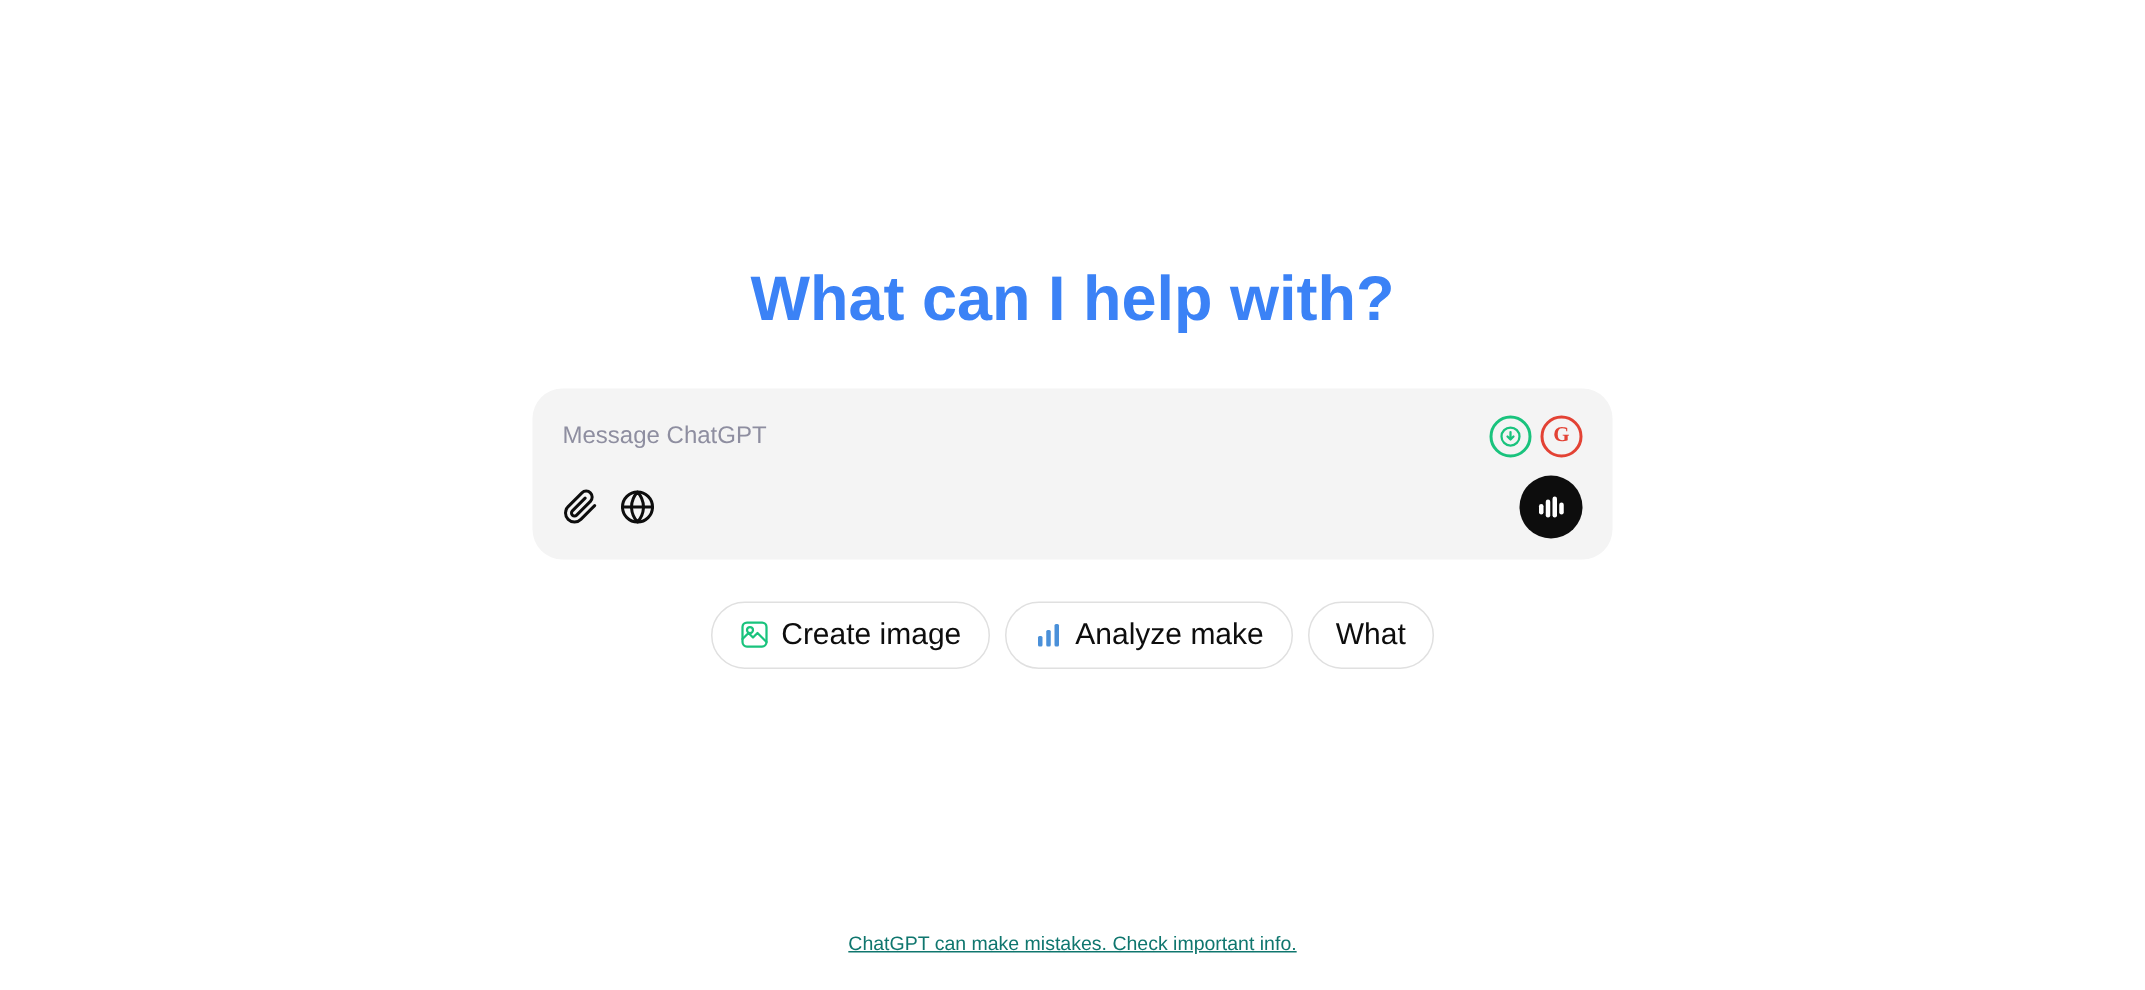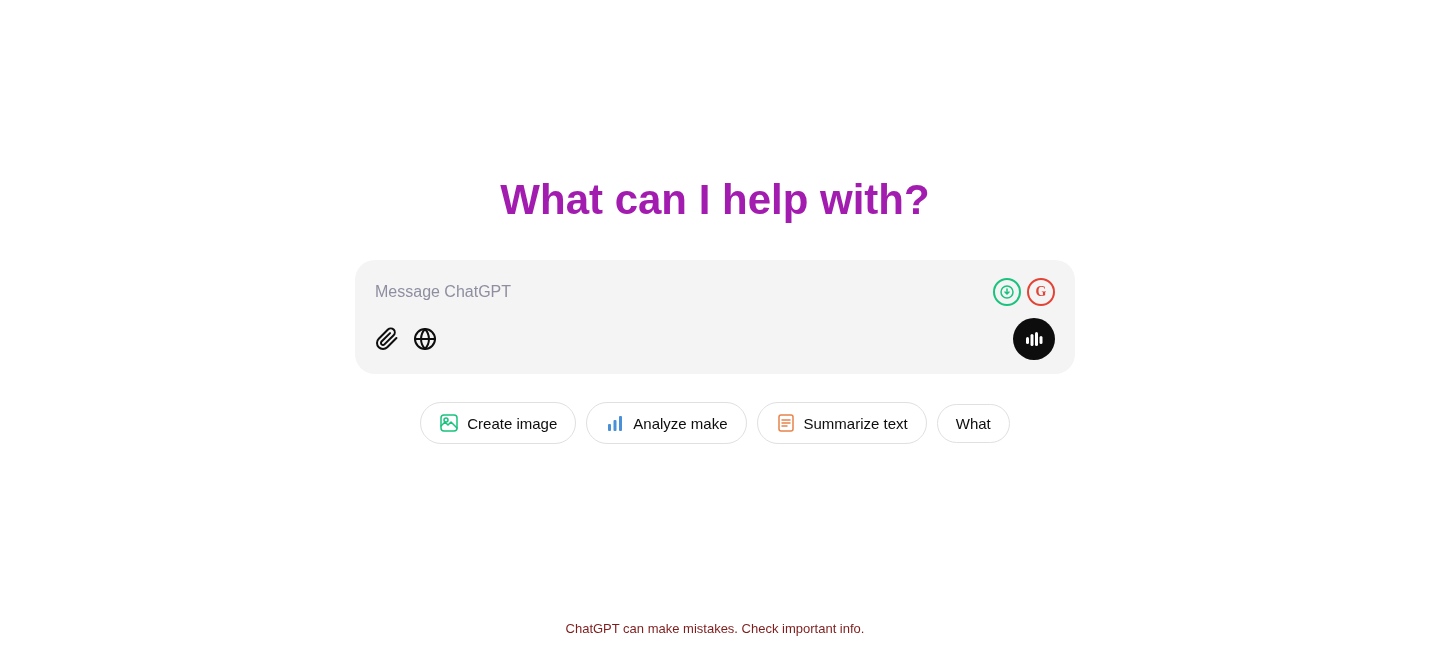--- a/index.html
+++ b/index.html
@@ -25,21 +25,21 @@
       display: flex;
       flex-direction: column;
       align-items: center;
       gap: 0;
       margin-top: -40px;
     }
 
     .headline {
       font-size: 42px;
       font-weight: 700;
-      color: #a21caf;
+      color: #3b82f6;
       margin-bottom: 36px;
       text-align: center;
     }
 
     .input-box {
       width: 720px;
       background-color: #f4f4f4;
       border-radius: 20px;
       padding: 18px 20px 14px 20px;
       display: flex;
@@ -137,21 +137,21 @@
 
     .suggestion-btn {
       display: flex;
       align-items: center;
       gap: 8px;
       padding: 10px 18px;
       border: 1.5px solid #e0e0e0;
       border-radius: 999px;
       background-color: #ffffff;
       cursor: pointer;
-      font-size: 15px;
+      font-size: 20px;
       color: #0d0d0d;
       white-space: nowrap;
     }
 
     .suggestion-icon {
       font-size: 18px;
       display: flex;
       align-items: center;
     }
 
@@ -172,22 +172,23 @@
 
     
     .icon-surprise-me {
       color: #4ab8c1;
     }
 
     .footer-text {
       position: absolute;
       bottom: 24px;
       font-size: 13px;
-      color: #7f1d1d;
+      color: #0f766e;
       text-align: center;
+      text-decoration: underline;
     }
 
     
     svg {
       display: block;
     }
   </style>
 </head>
 <body>
 
@@ -255,31 +256,20 @@
       <span class="suggestion-icon icon-analyze-data">
         <svg width="20" height="20" viewBox="0 0 20 20" fill="none">
           <rect x="3" y="11" width="3" height="7" rx="1" fill="#4a90d9"></rect>
           <rect x="8.5" y="7" width="3" height="11" rx="1" fill="#4a90d9"></rect>
           <rect x="14" y="3" width="3" height="15" rx="1" fill="#4a90d9"></rect>
         </svg>
       </span>
       <span>Analyze make</span>
     </button>
 
-    <button class="suggestion-btn">
-      <span class="suggestion-icon icon-summarize-text">
-        <svg width="20" height="20" viewBox="0 0 20 20" fill="none">
-          <rect x="3" y="2" width="14" height="16" rx="2" stroke="#e8834a" stroke-width="1.5"></rect>
-          <line x1="6" y1="7" x2="14" y2="7" stroke="#e8834a" stroke-width="1.5" stroke-linecap="round"></line>
-          <line x1="6" y1="10" x2="14" y2="10" stroke="#e8834a" stroke-width="1.5" stroke-linecap="round"></line>
-          <line x1="6" y1="13" x2="11" y2="13" stroke="#e8834a" stroke-width="1.5" stroke-linecap="round"></line>
-        </svg>
-      </span>
-      <span>Summarize text</span>
-    </button>
 
 
     <button class="suggestion-btn">
       <span>What</span>
     </button>
 
   </div>
 
 </div>
 

